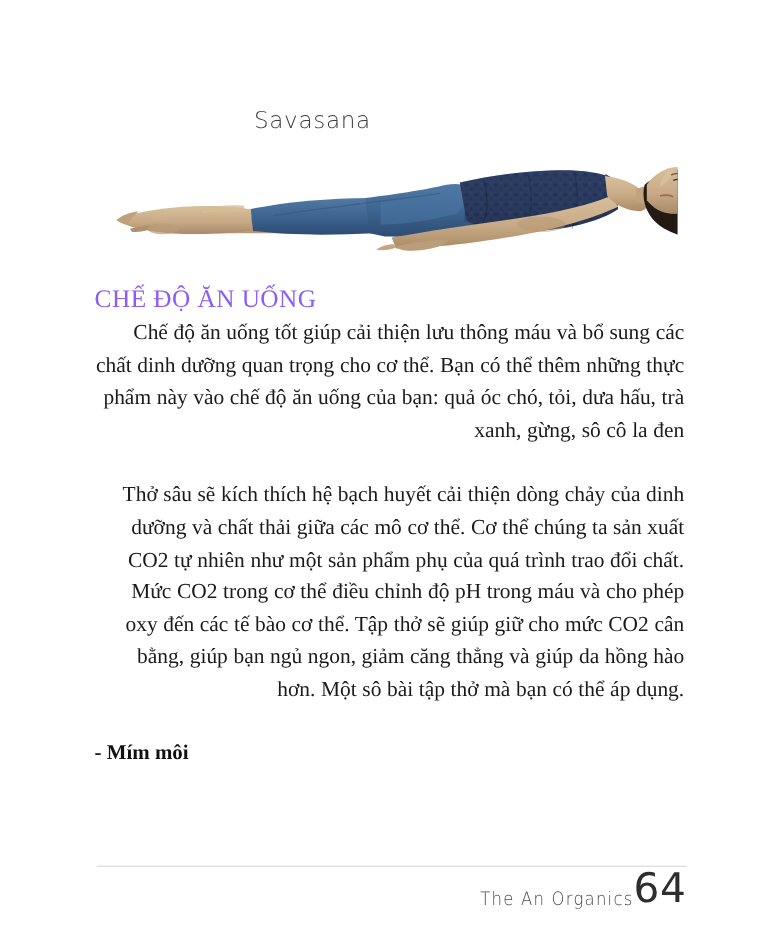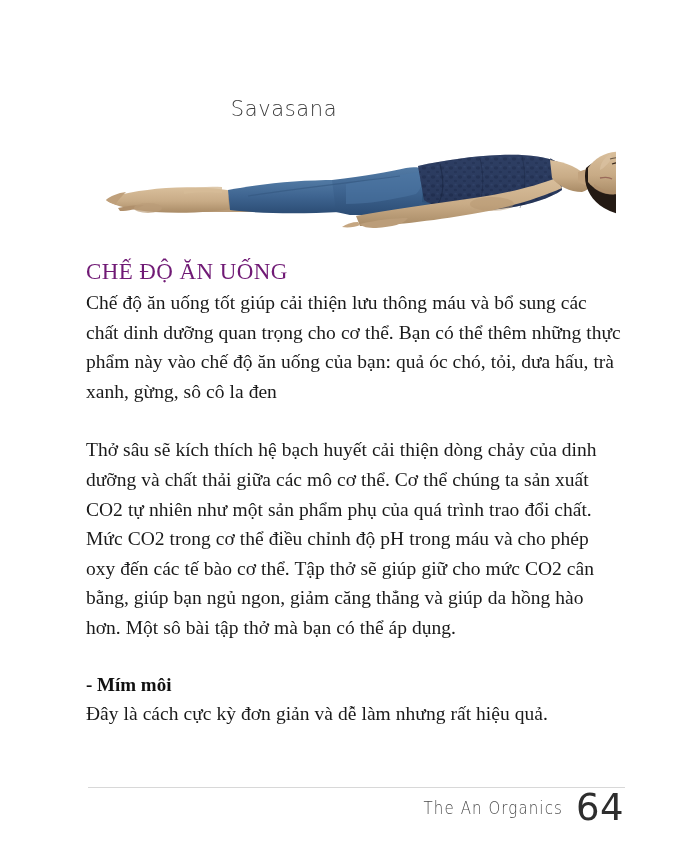--- a/index.html
+++ b/index.html
@@ -54,29 +54,29 @@
     width: 536px;
   }
 
   h2.section-heading {
     margin: 0 0 2px 0;
     font-family: "Liberation Serif", serif;
     font-weight: 400;
     font-size: 23px;
     letter-spacing: 0.4px;
     line-height: 1.22;
-    color: #701a75;
+    color: #8b5cf6;
   }
 
   p.body-text {
     margin: 0;
     font-size: 19.5px;
     line-height: 29.6px;
     color: #1a1a1a;
-    text-align: left;
+    text-align: right;
     word-spacing: 0.2px;
   }
 
   .block-gap-large { height: 29px; }
   .block-gap-small { height: 27px; }
 
   .sub-item {
     margin: 0;
     font-size: 19px;
     font-weight: bold;
@@ -91,22 +91,22 @@
     top: 787px;
     width: 537px;
     height: 1px;
     background: #d8d8d8;
   }
   .footer {
     position: absolute;
     right: 76px;
     top: 789px;
     display: flex;
-    align-items: center;
-    gap: 13px;
+    align-items: flex-end;
+    gap: 0;
   }
   .brand {
     font-family: "DejaVu Sans", sans-serif;
     font-weight: 300;
     font-size: 15px;
     letter-spacing: 1.1px;
     color: #4a4a4a;
     transform: scaleY(1.12);
   }
   .page-number {
@@ -233,21 +233,20 @@
     <h2 class="section-heading">CHẾ ĐỘ ĂN UỐNG</h2>
     <p class="body-text">Chế độ ăn uống tốt giúp cải thiện lưu thông máu và bổ sung các chất dinh dưỡng quan trọng cho cơ thể. Bạn có thể thêm những thực phẩm này vào chế độ ăn uống của bạn: quả óc chó, tỏi, dưa hấu, trà xanh, gừng, sô cô la đen</p>
 
     <div class="block-gap-large"></div>
 
     <p class="body-text">Thở sâu sẽ kích thích hệ bạch huyết cải thiện dòng chảy của dinh dưỡng và chất thải giữa các mô cơ thể. Cơ thể chúng ta sản xuất CO2 tự nhiên như một sản phẩm phụ của quá trình trao đổi chất. Mức CO2 trong cơ thể điều chỉnh độ pH trong máu và cho phép oxy đến các tế bào cơ thể. Tập thở sẽ giúp giữ cho mức CO2 cân bằng, giúp bạn ngủ ngon, giảm căng thẳng và giúp da hồng hào hơn. Một sô bài tập thở mà bạn có thể áp dụng.</p>
 
     <div class="block-gap-small"></div>
 
     <p class="sub-item">- Mím môi</p>
-    <p class="body-text">Đây là cách cực kỳ đơn giản và dễ làm nhưng rất hiệu quả.</p>
   </div>
 
   <div class="footer-rule"></div>
 
   <div class="footer">
     <span class="brand">The An Organics</span>
     <span class="page-number">64</span>
   </div>
 
 </div>

